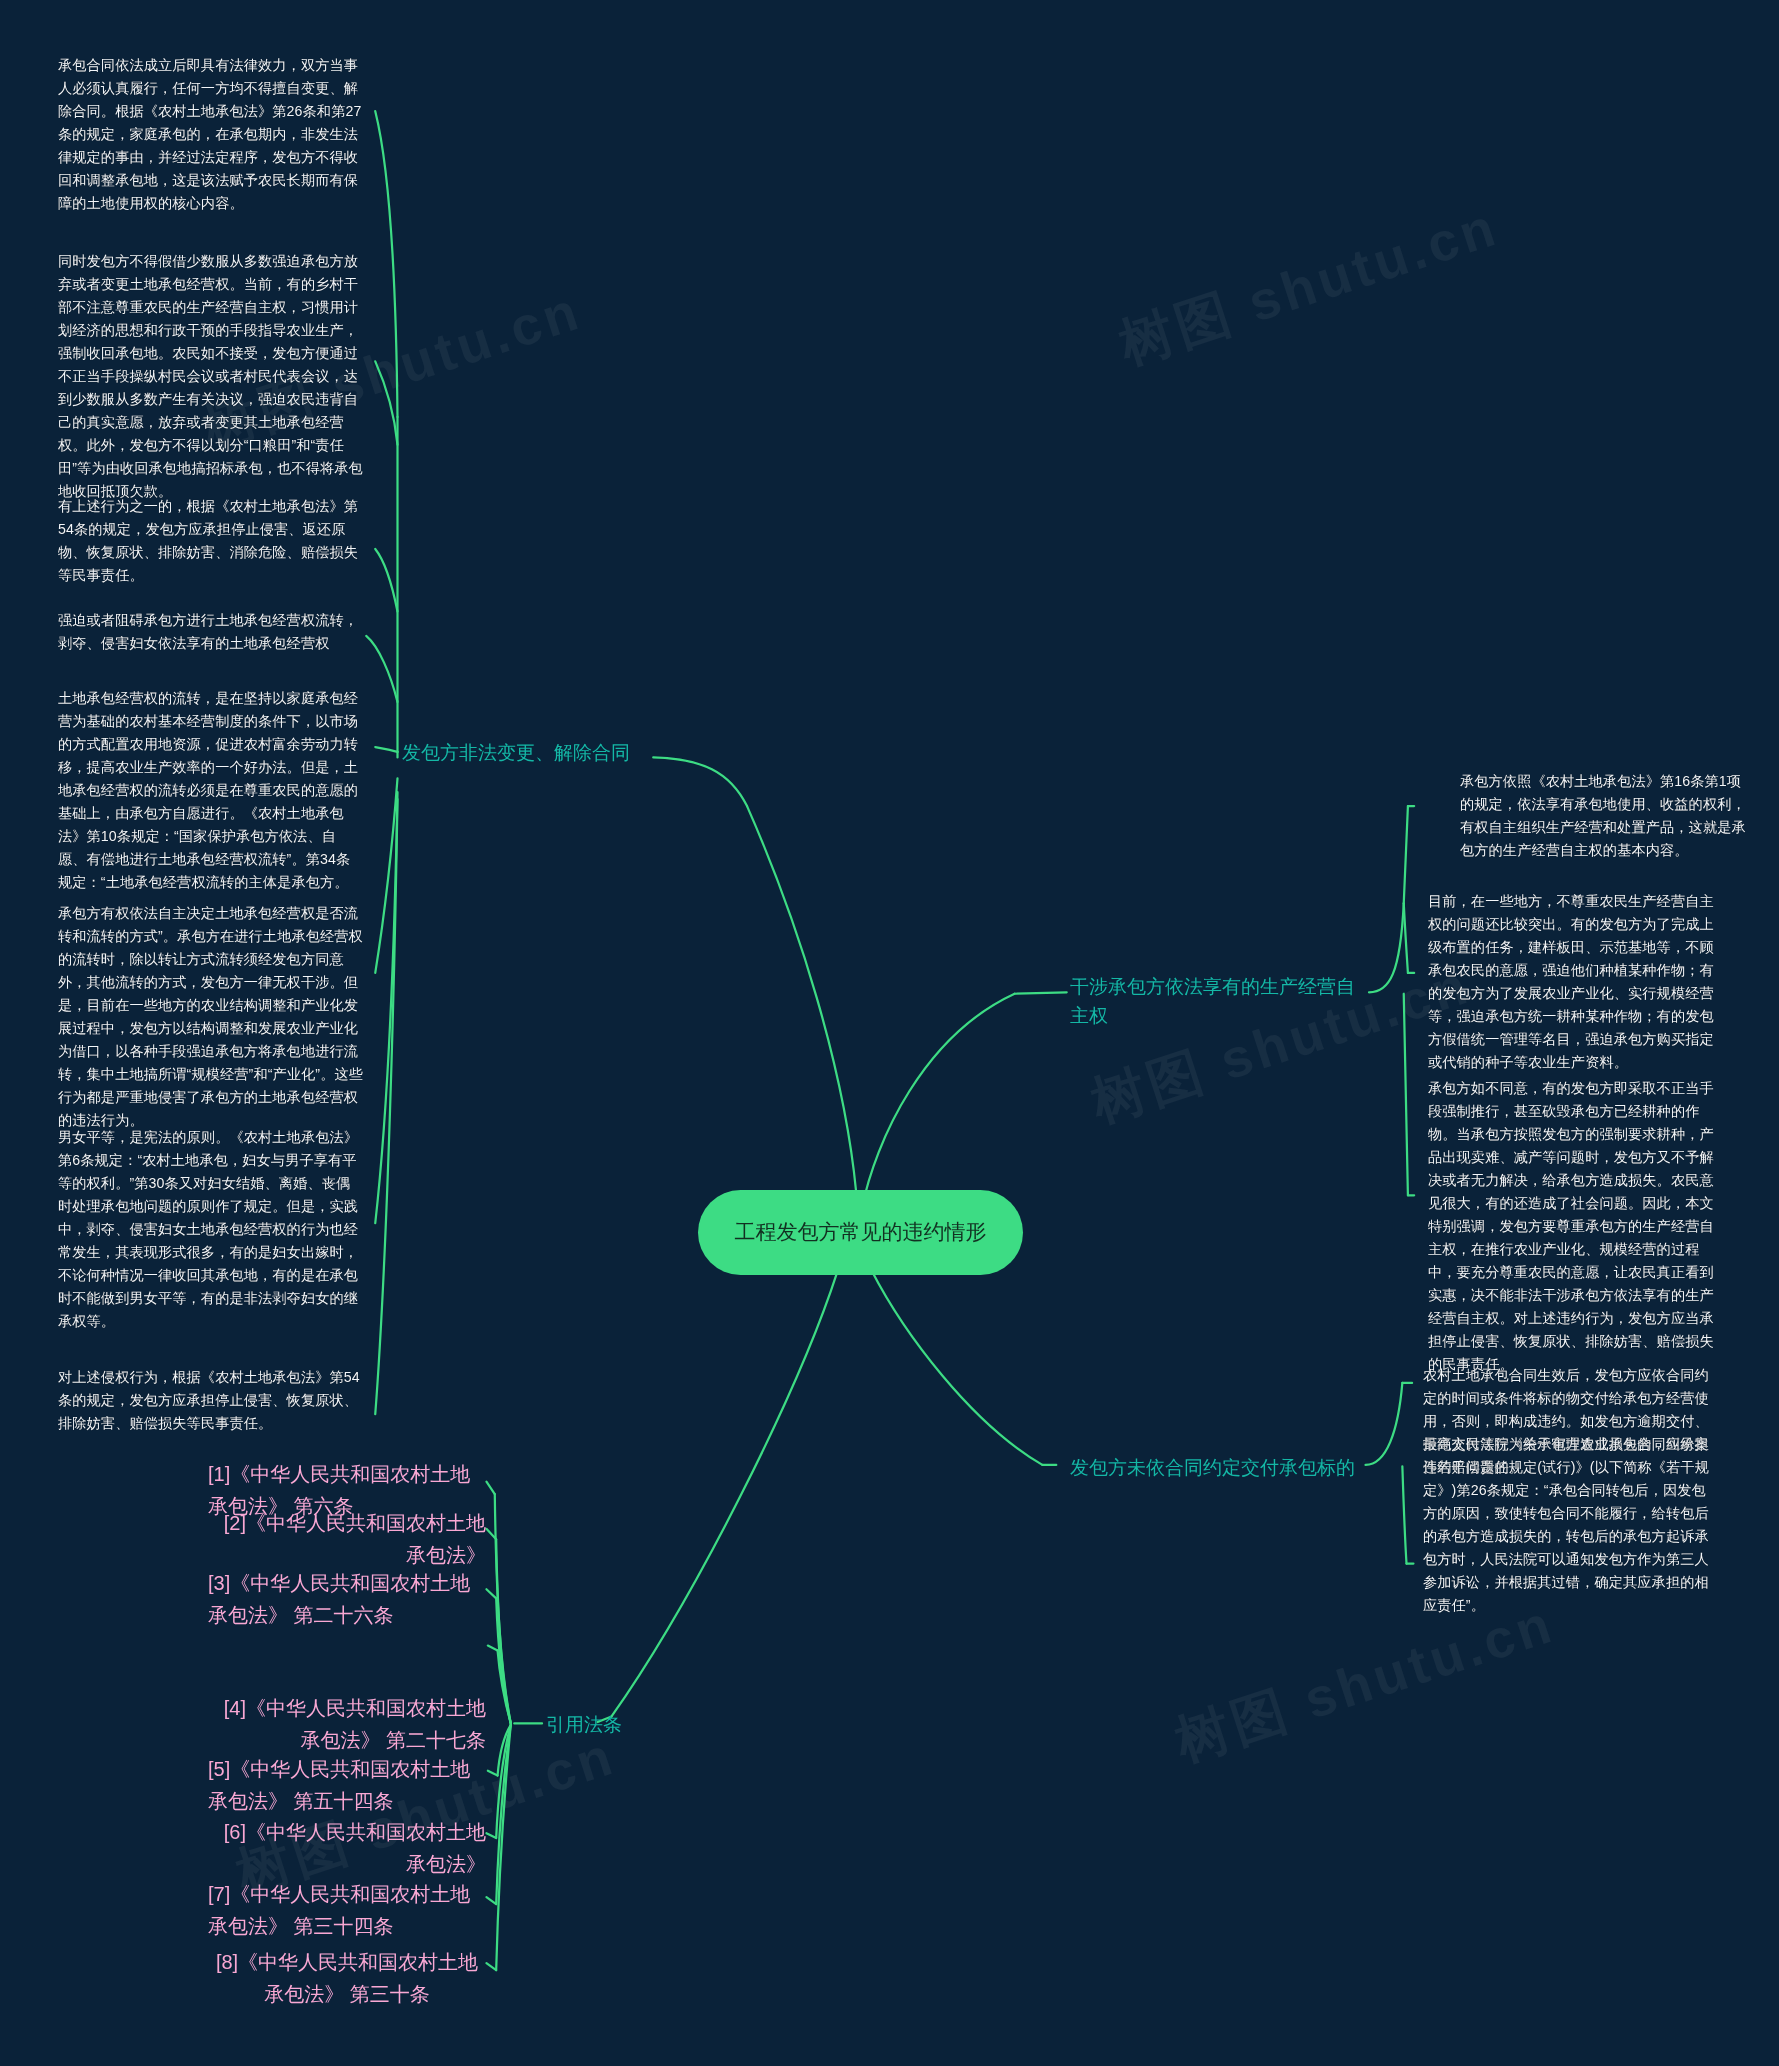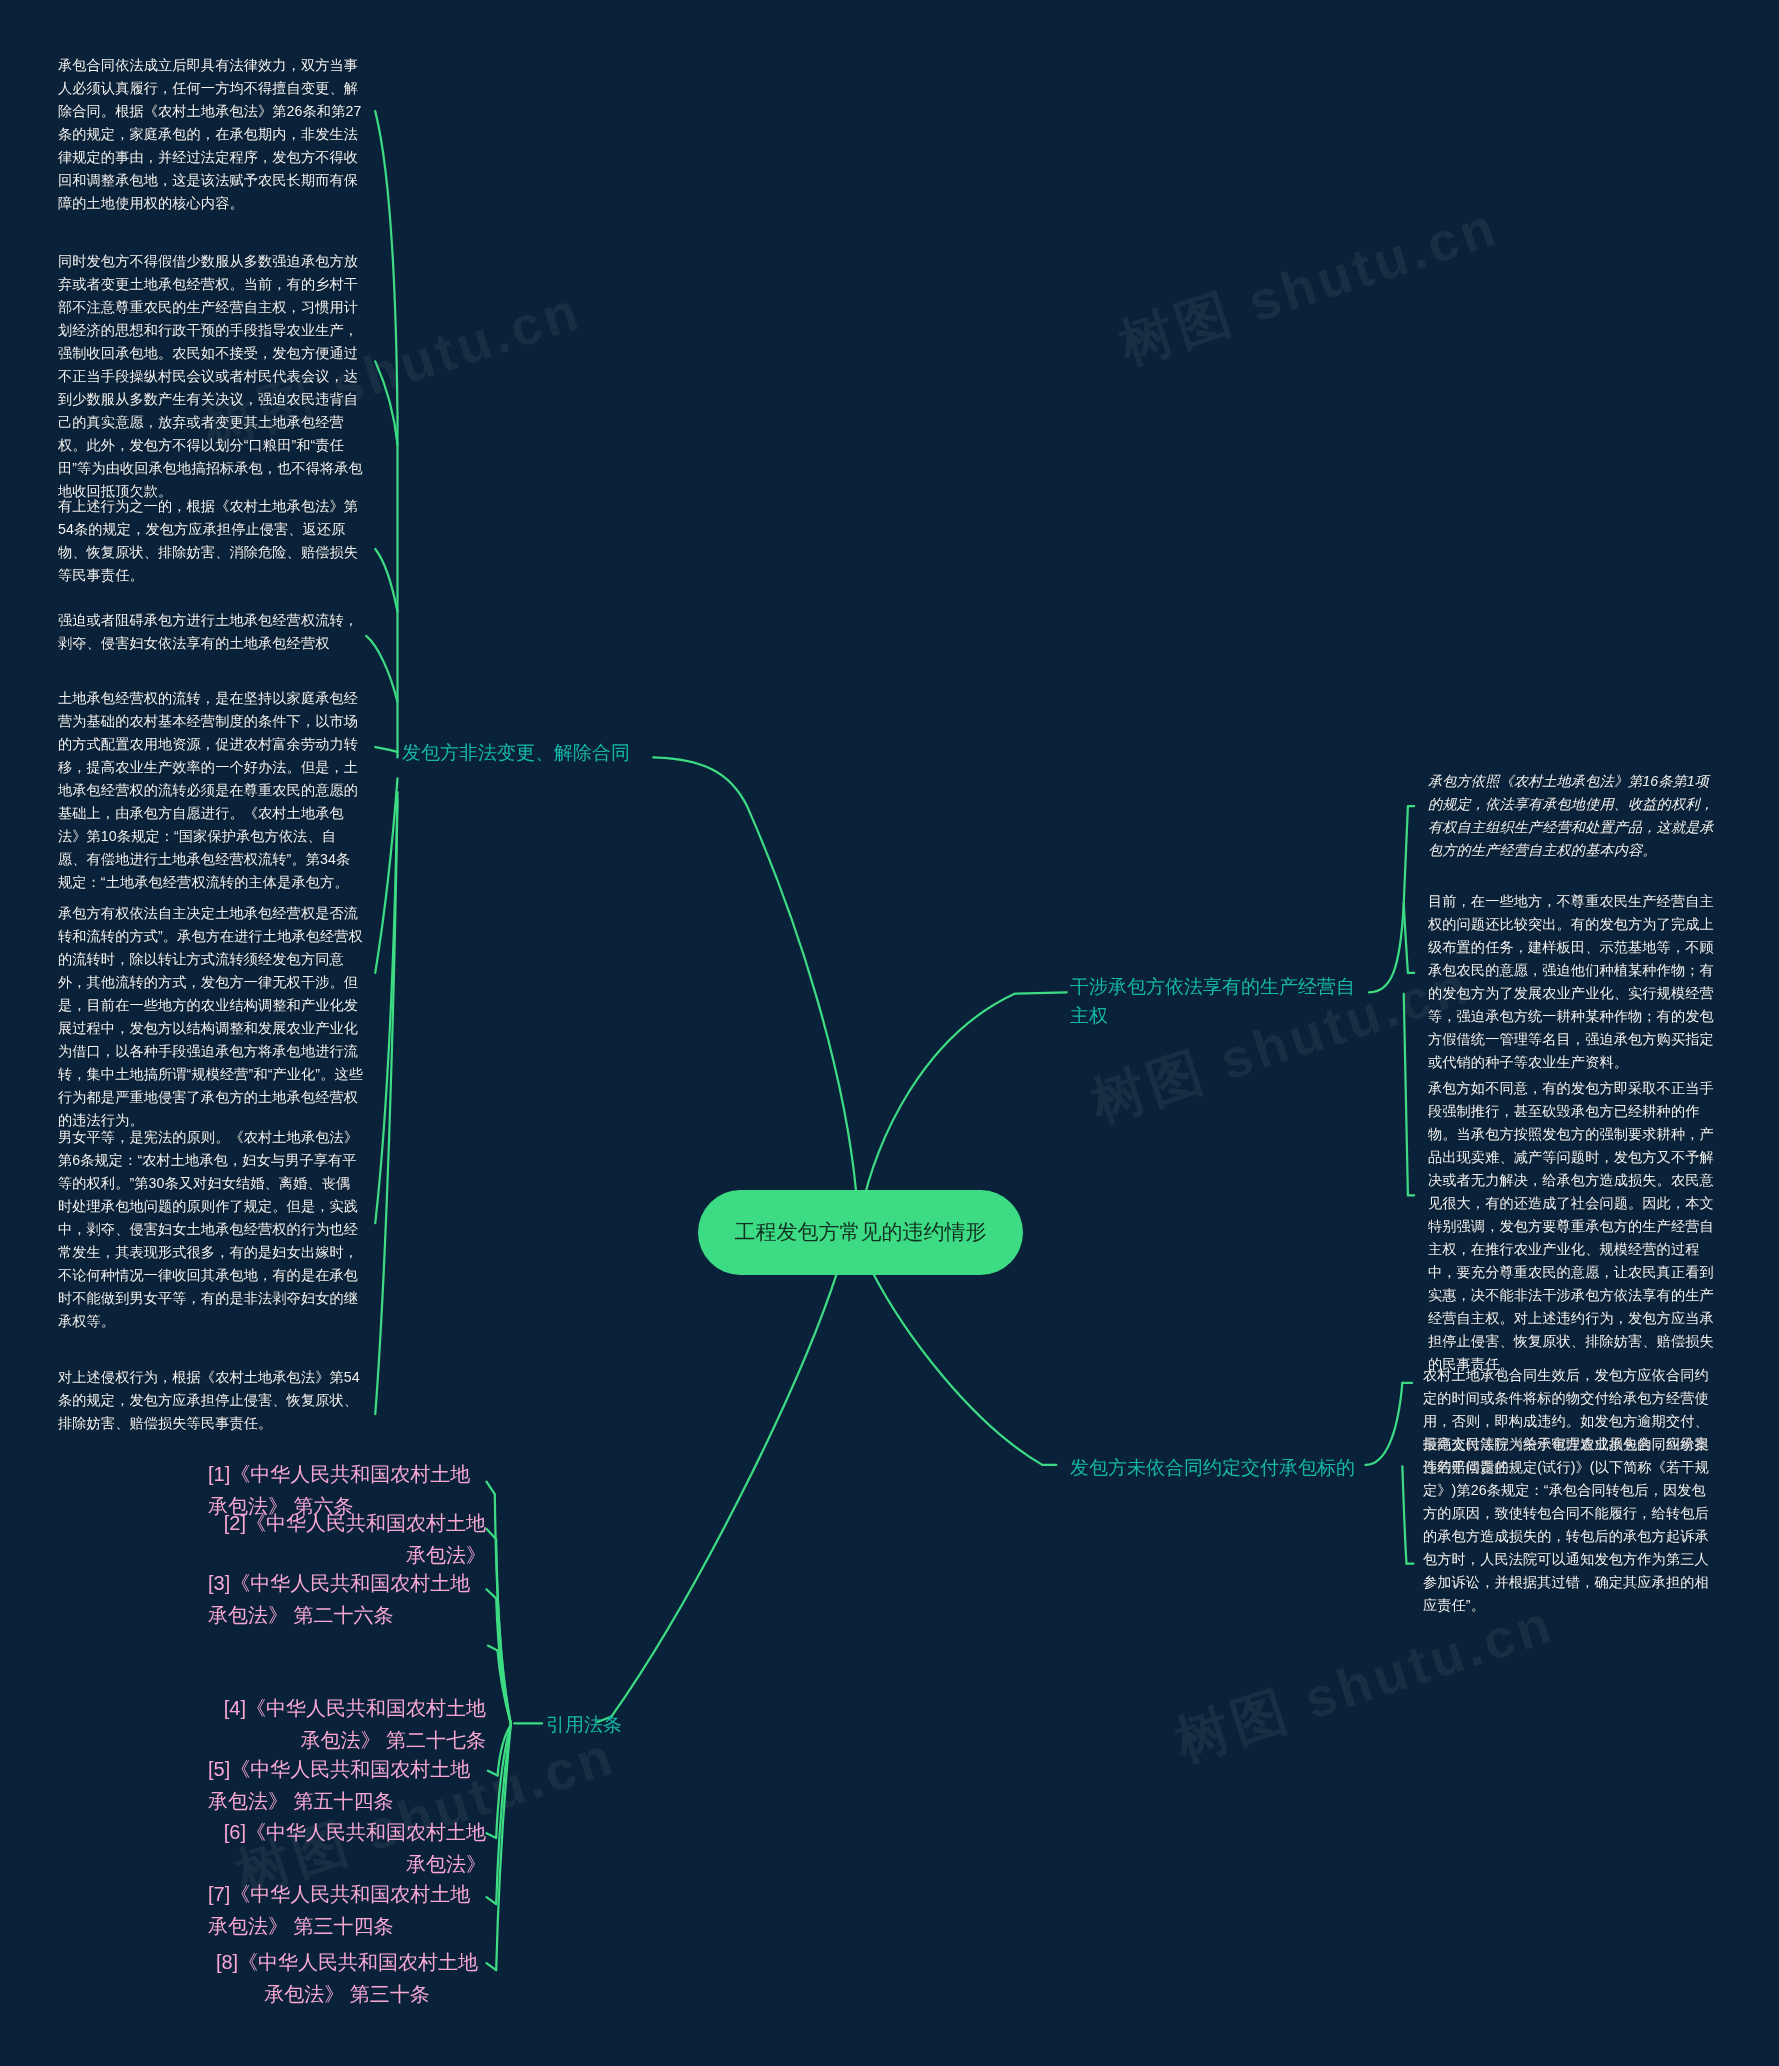--- a/index.html
+++ b/index.html
@@ -166,21 +166,21 @@
   <div class="leaf-text" style="left:58px; top:1366px; width:306px;">对上述侵权行为，根据《农村土地承包法》第54条的规定，发包方应承担停止侵害、恢复原状、排除妨害、赔偿损失等民事责任。</div>
 
   <div class="branch-label" style="left:402px; top:739px; width:278px;">发包方非法变更、解除合同</div>
 
   <div id="root-node">
     <span>工程发包方常见的违约情形</span>
   </div>
 
   <div class="branch-label right-align" style="left:1070px; top:973px; width:299px;">干涉承包方依法享有的生产经营自主权</div>
 
-  <div class="leaf-text" style="left:1428px; top:770px; width:292px;font-style:italic;">承包方依照《农村土地承包法》第16条第1项的规定，依法享有承包地使用、收益的权利，有权自主组织生产经营和处置产品，这就是承包方的生产经营自主权的基本内容。</div>
+  <div class="leaf-text" style="left:1460px; top:770px; width:292px;">承包方依照《农村土地承包法》第16条第1项的规定，依法享有承包地使用、收益的权利，有权自主组织生产经营和处置产品，这就是承包方的生产经营自主权的基本内容。</div>
   <div class="leaf-text" style="left:1428px; top:1077px; width:292px;">承包方如不同意，有的发包方即采取不正当手段强制推行，甚至砍毁承包方已经耕种的作物。当承包方按照发包方的强制要求耕种，产品出现卖难、减产等问题时，发包方又不予解决或者无力解决，给承包方造成损失。农民意见很大，有的还造成了社会问题。因此，本文特别强调，发包方要尊重承包方的生产经营自主权，在推行农业产业化、规模经营的过程中，要充分尊重农民的意愿，让农民真正看到实惠，决不能非法干涉承包方依法享有的生产经营自主权。对上述违约行为，发包方应当承担停止侵害、恢复原状、排除妨害、赔偿损失的民事责任。</div>
   <div class="leaf-text" style="left:1428px; top:890px; width:292px;">目前，在一些地方，不尊重农民生产经营自主权的问题还比较突出。有的发包方为了完成上级布置的任务，建样板田、示范基地等，不顾承包农民的意愿，强迫他们种植某种作物；有的发包方为了发展农业产业化、实行规模经营等，强迫承包方统一耕种某种作物；有的发包方假借统一管理等名目，强迫承包方购买指定或代销的种子等农业生产资料。</div>
 
   <div class="branch-label right-align" style="left:1070px; top:1454px; width:334px;">发包方未依合同约定交付承包标的</div>
 
   <div class="leaf-text" style="left:1423px; top:1364px; width:292px;">农村土地承包合同生效后，发包方应依合同约定的时间或条件将标的物交付给承包方经营使用，否则，即构成违约。如发包方逾期交付、拒绝交付等行为给承包方造成损失的，应承担违约赔偿责任。</div>
   <div class="leaf-text" style="left:1423px; top:1433px; width:292px;">最高人民法院《关于审理农业承包合同纠纷案件若干问题的规定(试行)》(以下简称《若干规定》)第26条规定：“承包合同转包后，因发包方的原因，致使转包合同不能履行，给转包后的承包方造成损失的，转包后的承包方起诉承包方时，人民法院可以通知发包方作为第三人参加诉讼，并根据其过错，确定其应承担的相应责任”。</div>
 
   <div class="branch-label" style="left:546px; top:1711px; width:153px;">引用法条</div>
 

